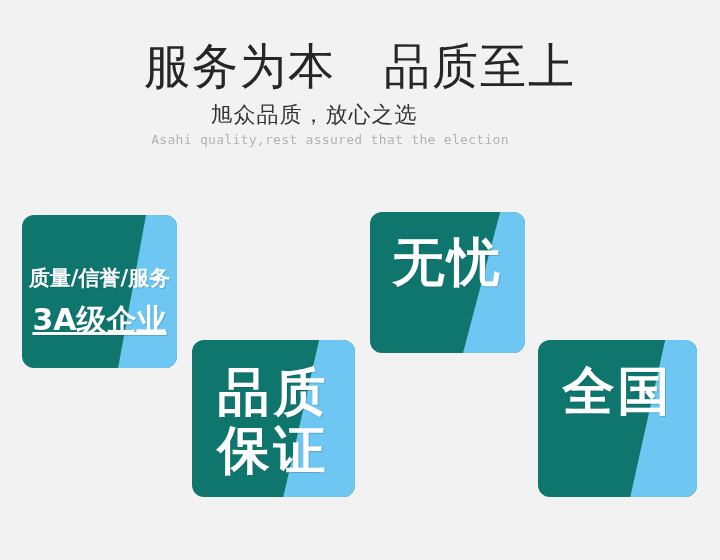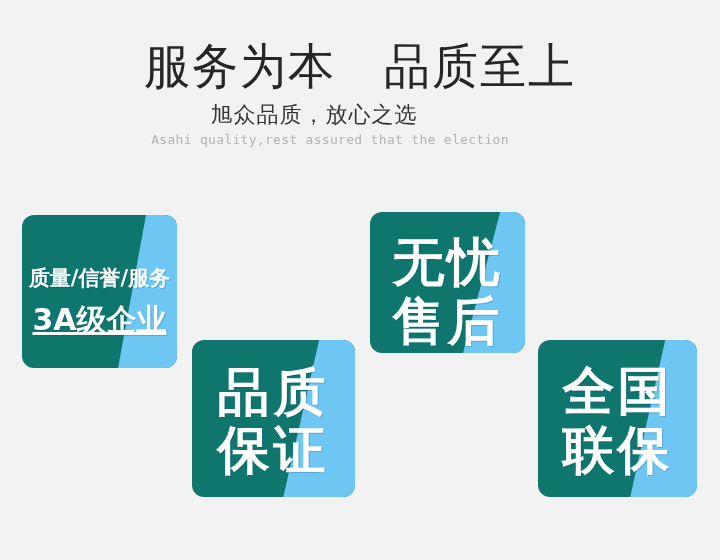--- a/index.html
+++ b/index.html
@@ -218,22 +218,20 @@
 
   <div class="card" id="card-guarantee">
     <div class="wedge"></div>
     <div class="card-text line-a">品质</div>
     <div class="card-text line-b">保证</div>
   </div>
 
   <div class="card" id="card-aftersales">
     <div class="wedge"></div>
     <div class="card-text line-a">无忧</div>
-    <div class="card-text line-b">售后</div>
   </div>
 
   <div class="card" id="card-nationwide">
     <div class="wedge"></div>
     <div class="card-text line-a">全国</div>
-    <div class="card-text line-b">联保</div>
   </div>
 
 </div>
 
 </body></html>

